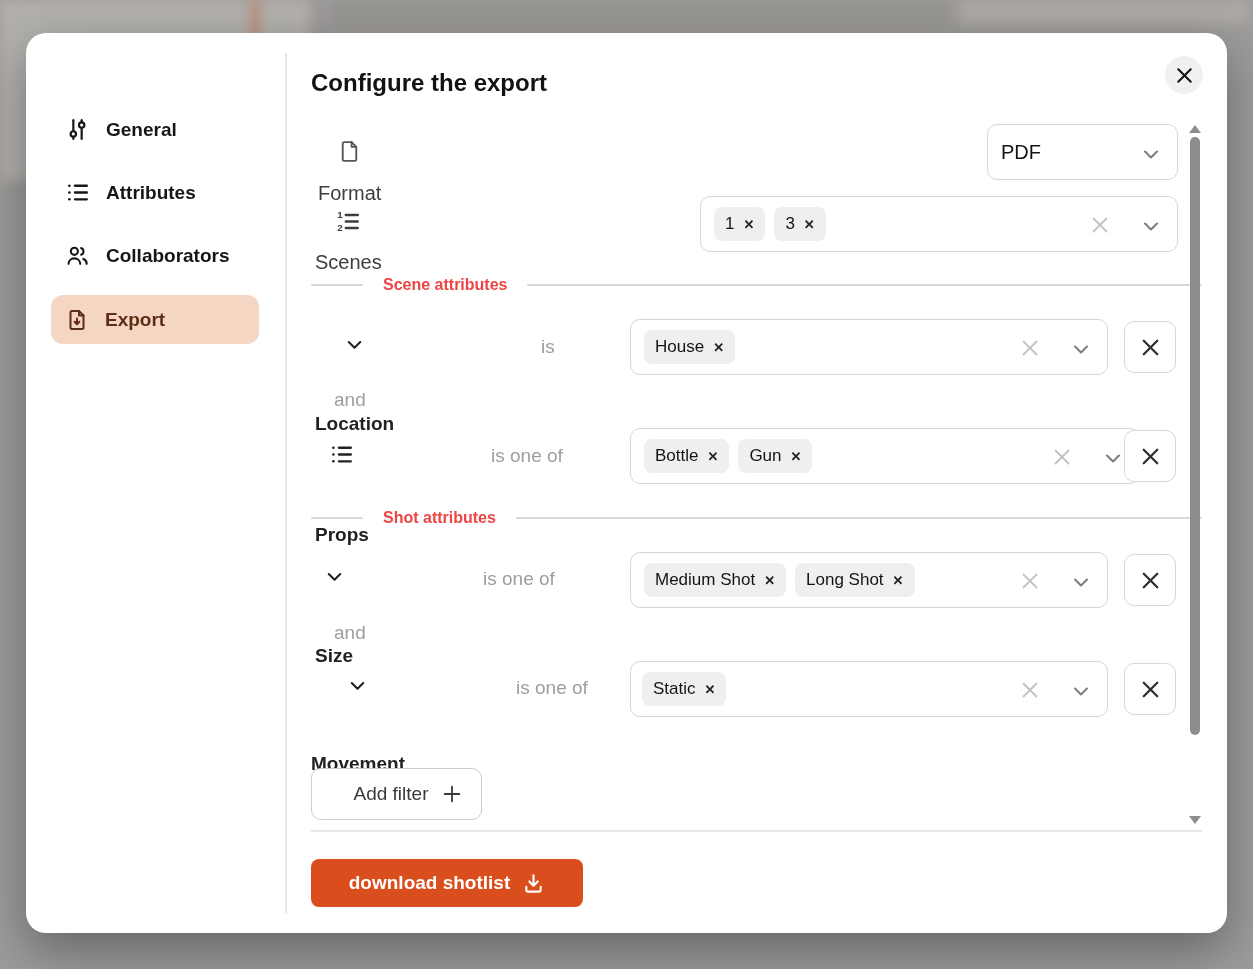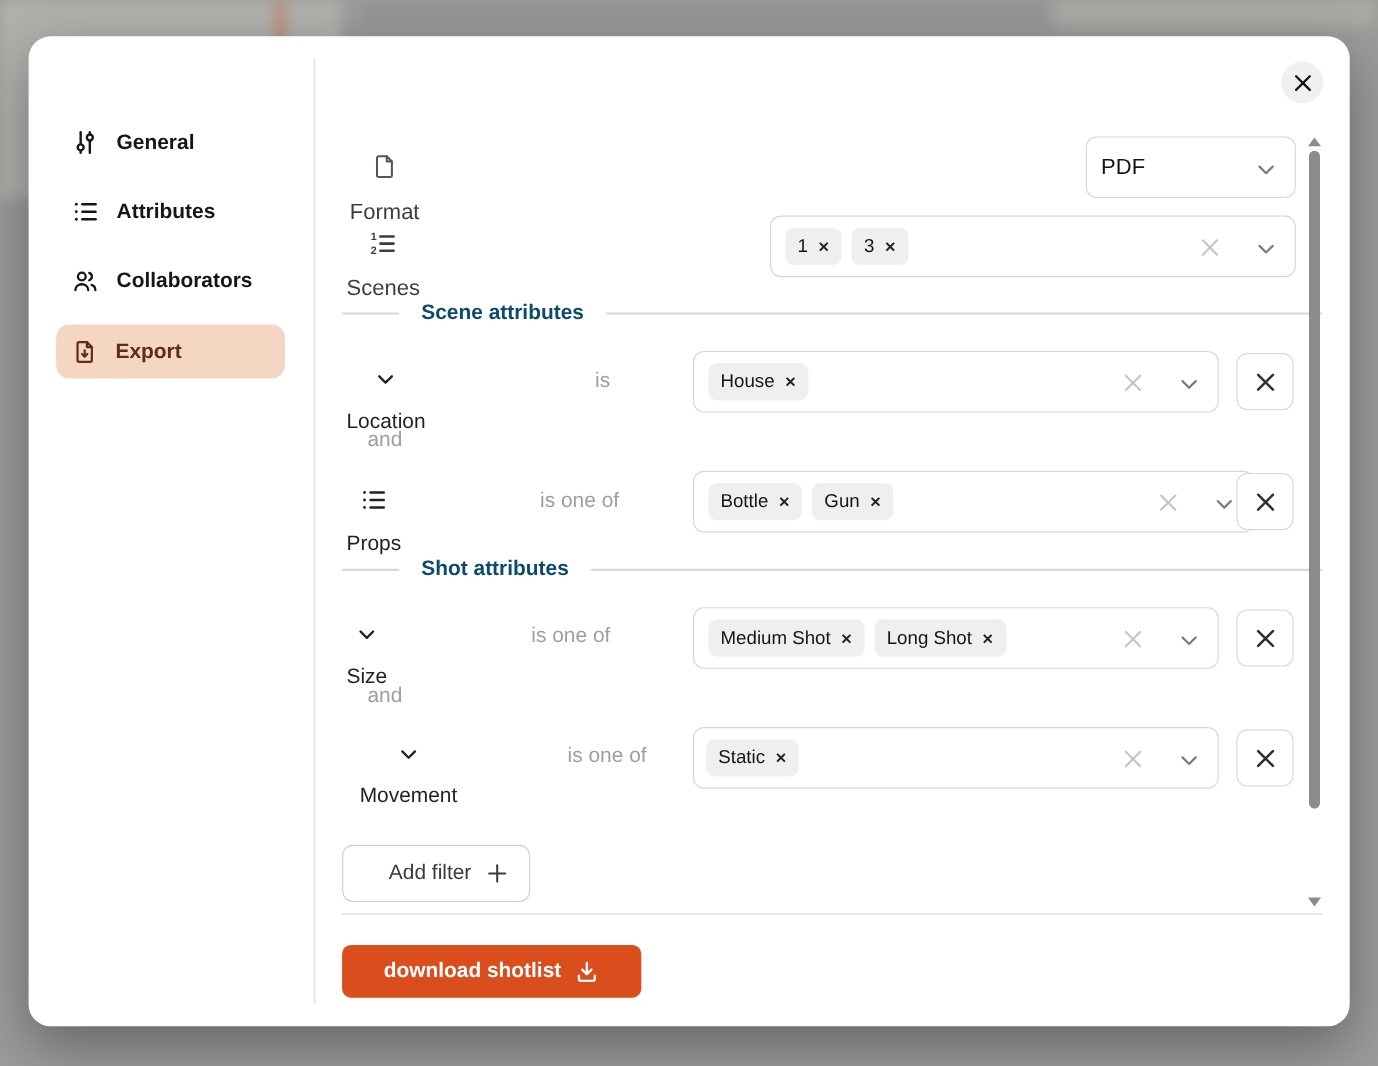--- a/index.html
+++ b/index.html
@@ -22,41 +22,41 @@
   .vdivider { position:absolute; left:259px; top:20px; height:860px; width:2px; background:#e9e8e6; }
 
   
   .main { position:absolute; left:285px; top:0; width:891px; height:900px; }
   .title { position:absolute; left:0; top:36px; font-size:24px; font-weight:700; color:#121212; }
   .close-btn { position:absolute; left:1139px; top:23px; width:38px; height:38px; border-radius:50%;
     background:#f1f0ef; border:none; display:flex; align-items:center; justify-content:center; cursor:pointer; }
 
   .row-label { position:absolute; display:flex; align-items:center; gap:16px; height:28px;flex-direction:column; }
   .row-label .lbl { font-size:20px; color:#3d3d3d; }
-  .fname { font-size:19px; font-weight:400; color:#222; }
+  .fname { font-size:19px; font-weight:700; color:#222;margin-top:40px; }
   .cond { position:absolute; height:28px; display:flex; align-items:center;
     font-size:19px; color:#9e9e9e; }
   .connector { position:absolute; font-size:19px; color:#9e9e9e; }
 
   .select { position:absolute; height:56px; border:1.5px solid #d7d6d4; border-radius:10px;
     background:#fff; display:flex; align-items:center; padding:0 96px 0 13px; gap:9px; cursor:pointer; }
   .select .value { font-size:20px; color:#141414; }
   .chip { display:flex; align-items:center; gap:9px; background:#f0efed; border-radius:8px;
     height:34px; padding:0 11px; font-size:17px; color:#141414; white-space:nowrap; }
   .chip .x { font-size:13px; font-weight:700; color:#222; cursor:pointer; }
   .sel-clear { position:absolute; right:64px; top:15px; cursor:pointer; }
   .sel-chev  { position:absolute; right:14px; top:17px; cursor:pointer; }
 
   .remove-btn { position:absolute; width:52px; height:52px; border-radius:10px; background:#fff;
     border:1.5px solid #d9d8d6; display:flex; align-items:center; justify-content:center; cursor:pointer; }
 
   .section-div { position:absolute; left:0; right:0; height:28px; display:flex; align-items:center; gap:20px; }
   .section-div .ln1 { width:52px; height:2px; background:#d9d8d6; border-radius:2px; }
   .section-div .ln2 { flex:1; height:2px; background:#d9d8d6; border-radius:2px; }
-  .section-div .txt { font-size:19px; font-weight:700; color:#0c4a6e; }
+  .section-div .txt { font-size:16px; font-weight:700; color:#ef4444; }
 
   .add-filter { position:absolute; left:0; top:735px; width:171px; height:52px; border-radius:10px;
     border:1.5px solid #cfcecd; background:#fff; display:flex; align-items:center; justify-content:center;
     gap:13px; font-size:19px; color:#3a3a3a; cursor:pointer; font-family:inherit;padding-left:24px; }
   .hdivider { position:absolute; left:0; top:797px; width:891px; height:1.5px; background:#e9e8e6; }
 
   .download-btn { position:absolute; left:0; top:826px; width:272px; height:48px; border:none;
     border-radius:8px; background:#d94e1c; color:#fff; font-size:19px; font-weight:700;
     display:flex; align-items:center; justify-content:center; gap:12px; cursor:pointer; font-family:inherit; }
 
@@ -132,20 +132,21 @@
         </svg>
       </span>
       <span class="lbl">Export</span>
     </div>
   </nav>
 
   <div class="vdivider"></div>
 
   <div class="main">
 
+    <h1 class="title">Configure the export</h1>
 
     <div class="row-label" style="left:7px; top:104px;">
       <span>
         <svg width="25" height="29" viewBox="0 0 24 24" fill="none" stroke="#555" stroke-width="1.8" stroke-linejoin="round" stroke-linecap="round">
           <path d="M14 3H7a1.5 1.5 0 0 0-1.5 1.5v15A1.5 1.5 0 0 0 7 21h10a1.5 1.5 0 0 0 1.5-1.5V7.5L14 3z"></path>
           <path d="M14 3v4.5h4.5"></path>
         </svg>
       </span>
       <span class="lbl">Format</span>
     </div>
@@ -311,21 +312,21 @@
       </span>
     </div>
     <button class="remove-btn" style="left:813px; top:521px;">
       <svg width="27" height="27" viewBox="0 0 24 24" fill="none" stroke="#2f2f2f" stroke-width="2" stroke-linecap="round">
           <line x1="6" y1="6" x2="18" y2="18"></line>
           <line x1="18" y1="6" x2="6" y2="18"></line>
         </svg>
     </button>
     <span class="connector" style="left:23px; top:589px;">and</span>
 
-    <div class="row-label" style="left:16px; top:641px; ">
+    <div class="row-label" style="left:0; top:641px; ">
       <span>
         <svg width="23" height="23" viewBox="0 0 24 24" fill="none" stroke="#222" stroke-width="2.2" stroke-linecap="round" stroke-linejoin="round">
             <polyline points="6,9.5 12,15.5 18,9.5"></polyline>
           </svg>
       </span>
       <span class="fname">Movement</span>
     </div>
     <span class="cond" style="left:205px; top:641px;">is one of</span>
     <div class="select" style="left:319px; top:628px; width:478px;padding-left:11px;">
       <span class="chip">

